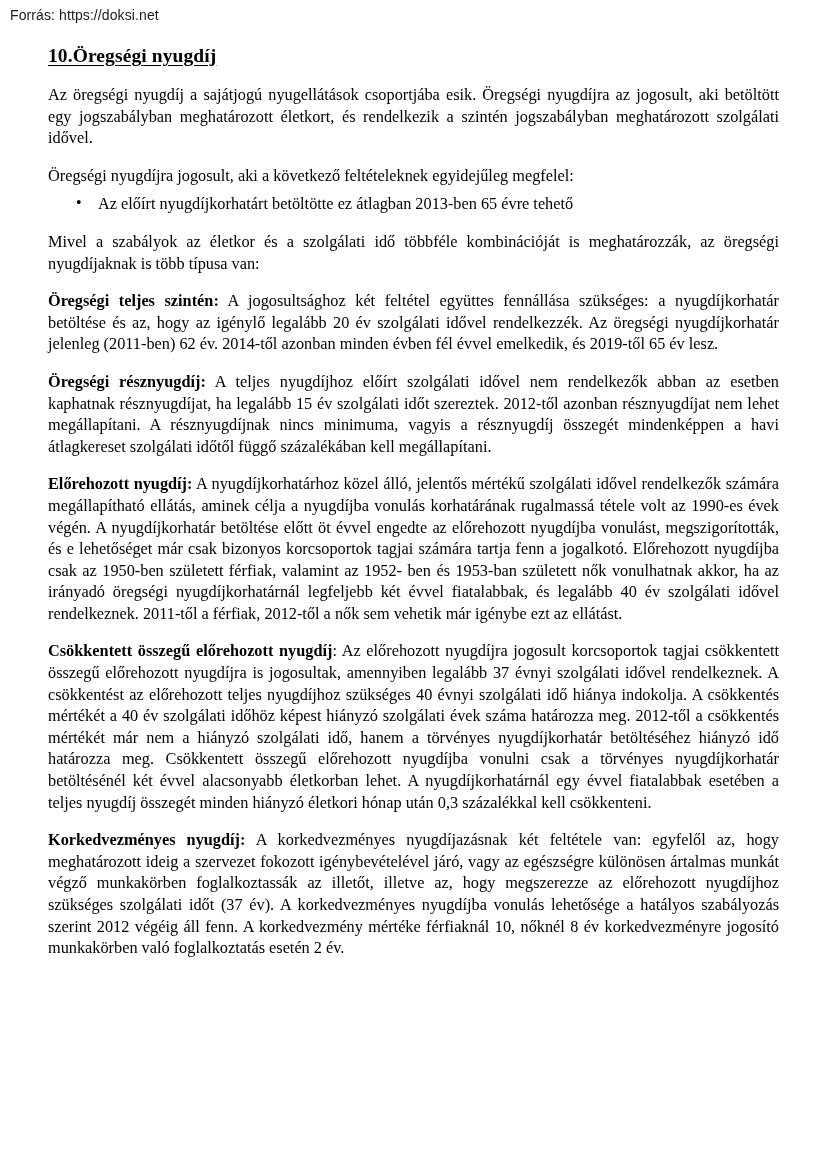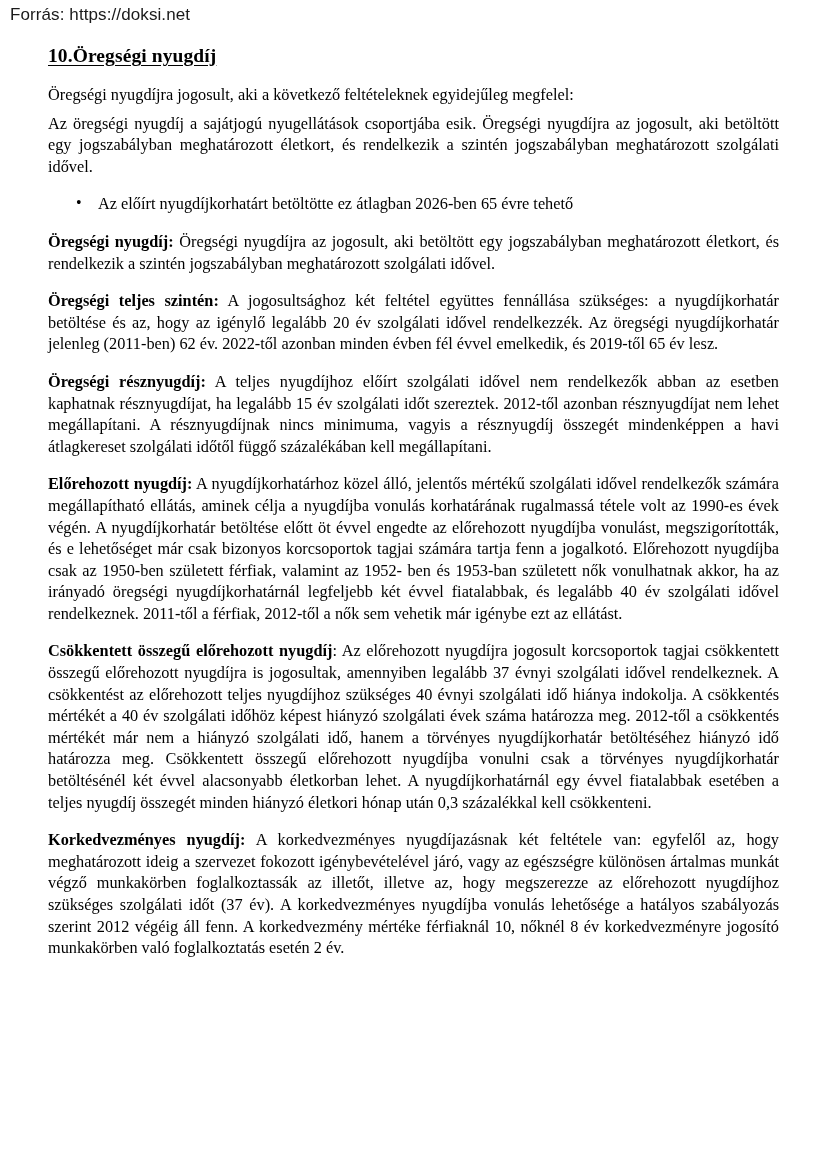--- a/index.html
+++ b/index.html
@@ -15,21 +15,21 @@
     font-family: "Liberation Serif", "DejaVu Serif", serif;
     color: #000000;
   }
 
   
   .source-line {
     position: absolute;
     top: 8px;
     left: 10px;
     font-family: "Liberation Sans", "DejaVu Sans", sans-serif;
-    font-size: 17px;
+    font-size: 14px;
     line-height: 14px;
     color: #1a1a1a;
     letter-spacing: 0.1px;
     white-space: nowrap;
   }
 
   
   .page {
     position: absolute;
     left: 48px;
@@ -95,35 +95,33 @@
 <body>
 
 <div class="source-line">Forrás: https://doksi.net</div>
 
 <div class="page">
 
   <div class="title-wrap">
     <h1 class="doc-title">10.Öregségi nyugdíj</h1>
   </div>
 
+  <p class="body">Az öregségi nyugdíj a sajátjogú nyugellátások csoportjába esik. Öregségi nyugdíjra az jogosult, aki betöltött egy jogszabályban meghatározott életkort, és rendelkezik a szintén jogszabályban meghatározott szolgálati idővel.</p>
+
   <p class="body tight">Öregségi nyugdíjra jogosult, aki a következő feltételeknek egyidejűleg megfelel:</p>
 
-  <p class="body">Az öregségi nyugdíj a sajátjogú nyugellátások csoportjába esik. Öregségi nyugdíjra az jogosult, aki betöltött egy jogszabályban meghatározott életkort, és rendelkezik a szintén jogszabályban meghatározott szolgálati idővel.</p>
+  <ul class="cond-list">
+    <li>Az előírt nyugdíjkorhatárt betöltötte ez átlagban 2013-ben 65 évre tehető</li>
+  </ul>
 
-  <ul class="cond-list">
-    <li>Az előírt nyugdíjkorhatárt betöltötte ez átlagban 2026-ben 65 évre tehető</li>
-  </ul>
+  <p class="body">Mivel a szabályok az életkor és a szolgálati idő többféle kombinációját is meghatározzák, az öregségi nyugdíjaknak is több típusa van:</p>
 
 
   <p class="body">
-    <span class="lead">Öregségi nyugdíj:</span><span> Öregségi nyugdíjra az jogosult, aki betöltött egy jogszabályban meghatározott életkort, és rendelkezik a szintén jogszabályban meghatározott szolgálati idővel.</span>
-  </p>
-
-  <p class="body">
-    <span class="lead">Öregségi teljes szintén:</span><span> A jogosultsághoz két feltétel együttes fennállása szükséges: a nyugdíjkorhatár betöltése és az, hogy az igénylő legalább 20 év szolgálati idővel rendelkezzék. Az öregségi nyugdíjkorhatár jelenleg (2011-ben) 62 év. 2022-től azonban minden évben fél évvel emelkedik, és 2019-től 65 év lesz.</span>
+    <span class="lead">Öregségi teljes szintén:</span><span> A jogosultsághoz két feltétel együttes fennállása szükséges: a nyugdíjkorhatár betöltése és az, hogy az igénylő legalább 20 év szolgálati idővel rendelkezzék. Az öregségi nyugdíjkorhatár jelenleg (2011-ben) 62 év. 2014-től azonban minden évben fél évvel emelkedik, és 2019-től 65 év lesz.</span>
   </p>
 
   <p class="body">
     <span class="lead">Öregségi résznyugdíj:</span><span> A teljes nyugdíjhoz előírt szolgálati idővel nem rendelkezők abban az esetben kaphatnak résznyugdíjat, ha legalább 15 év szolgálati időt szereztek. 2012-től azonban résznyugdíjat nem lehet megállapítani. A résznyugdíjnak nincs minimuma, vagyis a résznyugdíj összegét mindenképpen a havi átlagkereset szolgálati időtől függő százalékában kell megállapítani.</span>
   </p>
 
   <p class="body">
     <span class="lead">Előrehozott nyugdíj:</span><span> A nyugdíjkorhatárhoz közel álló, jelentős mértékű szolgálati idővel rendelkezők számára megállapítható ellátás, aminek célja a nyugdíjba vonulás korhatárának rugalmassá tétele volt az 1990-es évek végén. A nyugdíjkorhatár betöltése előtt öt évvel engedte az előrehozott nyugdíjba vonulást, megszigorították, és e lehetőséget már csak bizonyos korcsoportok tagjai számára tartja fenn a jogalkotó. Előrehozott nyugdíjba csak az 1950-ben született férfiak, valamint az 1952- ben és 1953-ban született nők vonulhatnak akkor, ha az irányadó öregségi nyugdíjkorhatárnál legfeljebb két évvel fiatalabbak, és legalább 40 év szolgálati idővel rendelkeznek. 2011-től a férfiak, 2012-től a nők sem vehetik már igénybe ezt az ellátást.</span>
   </p>
 

